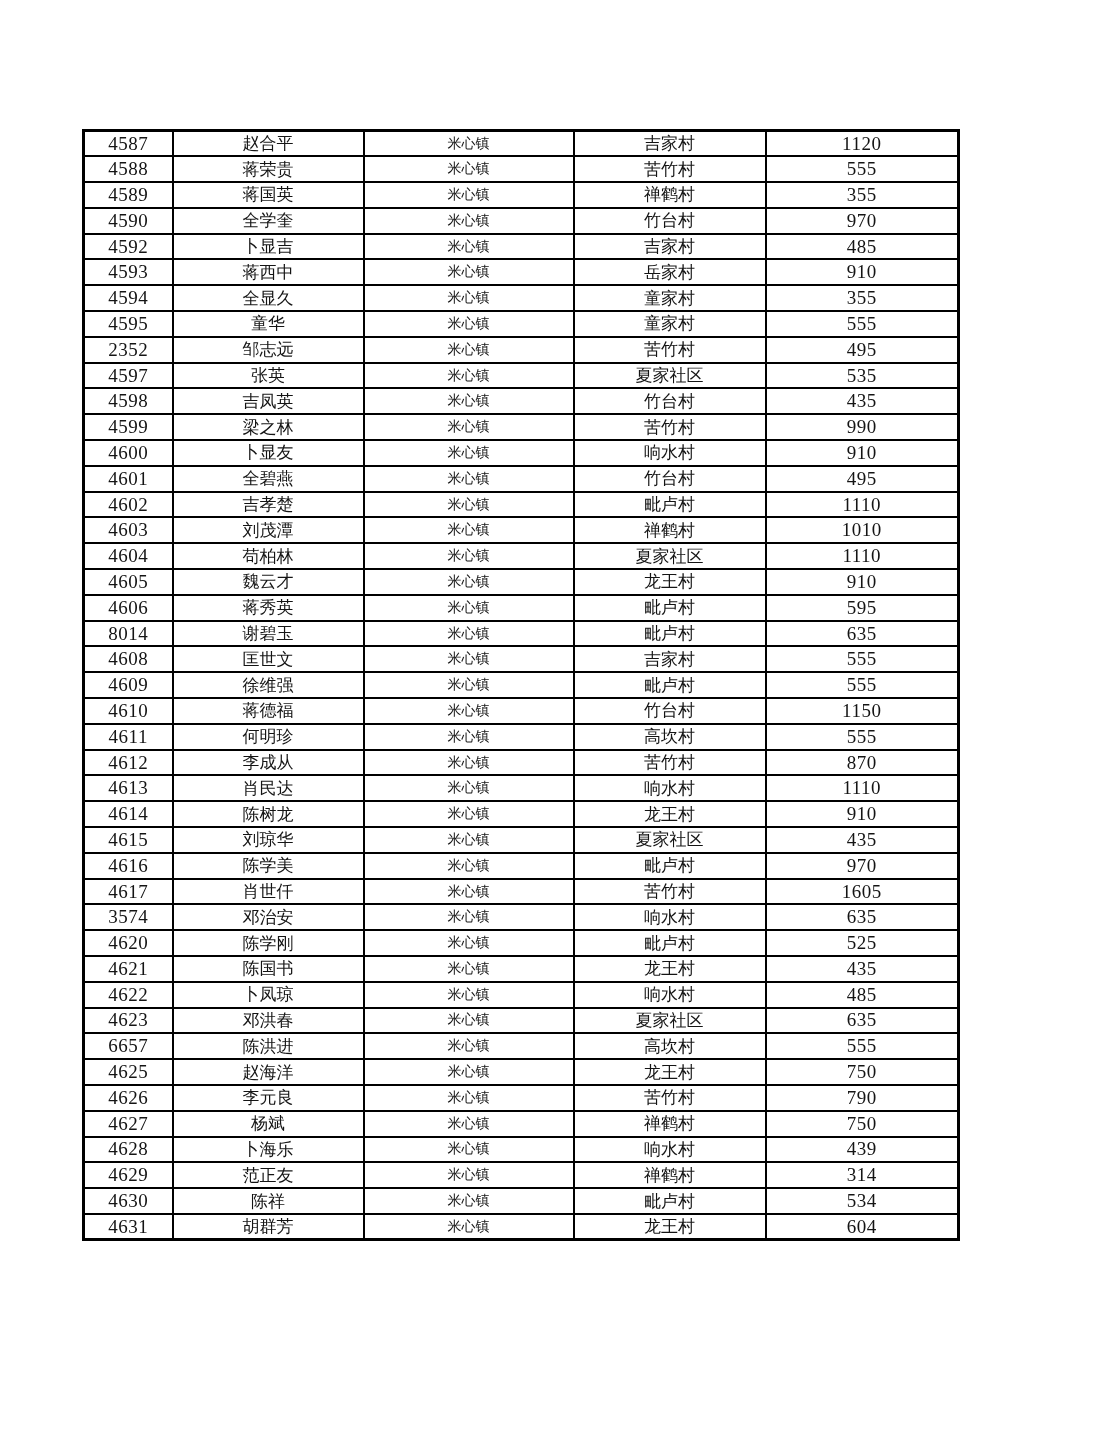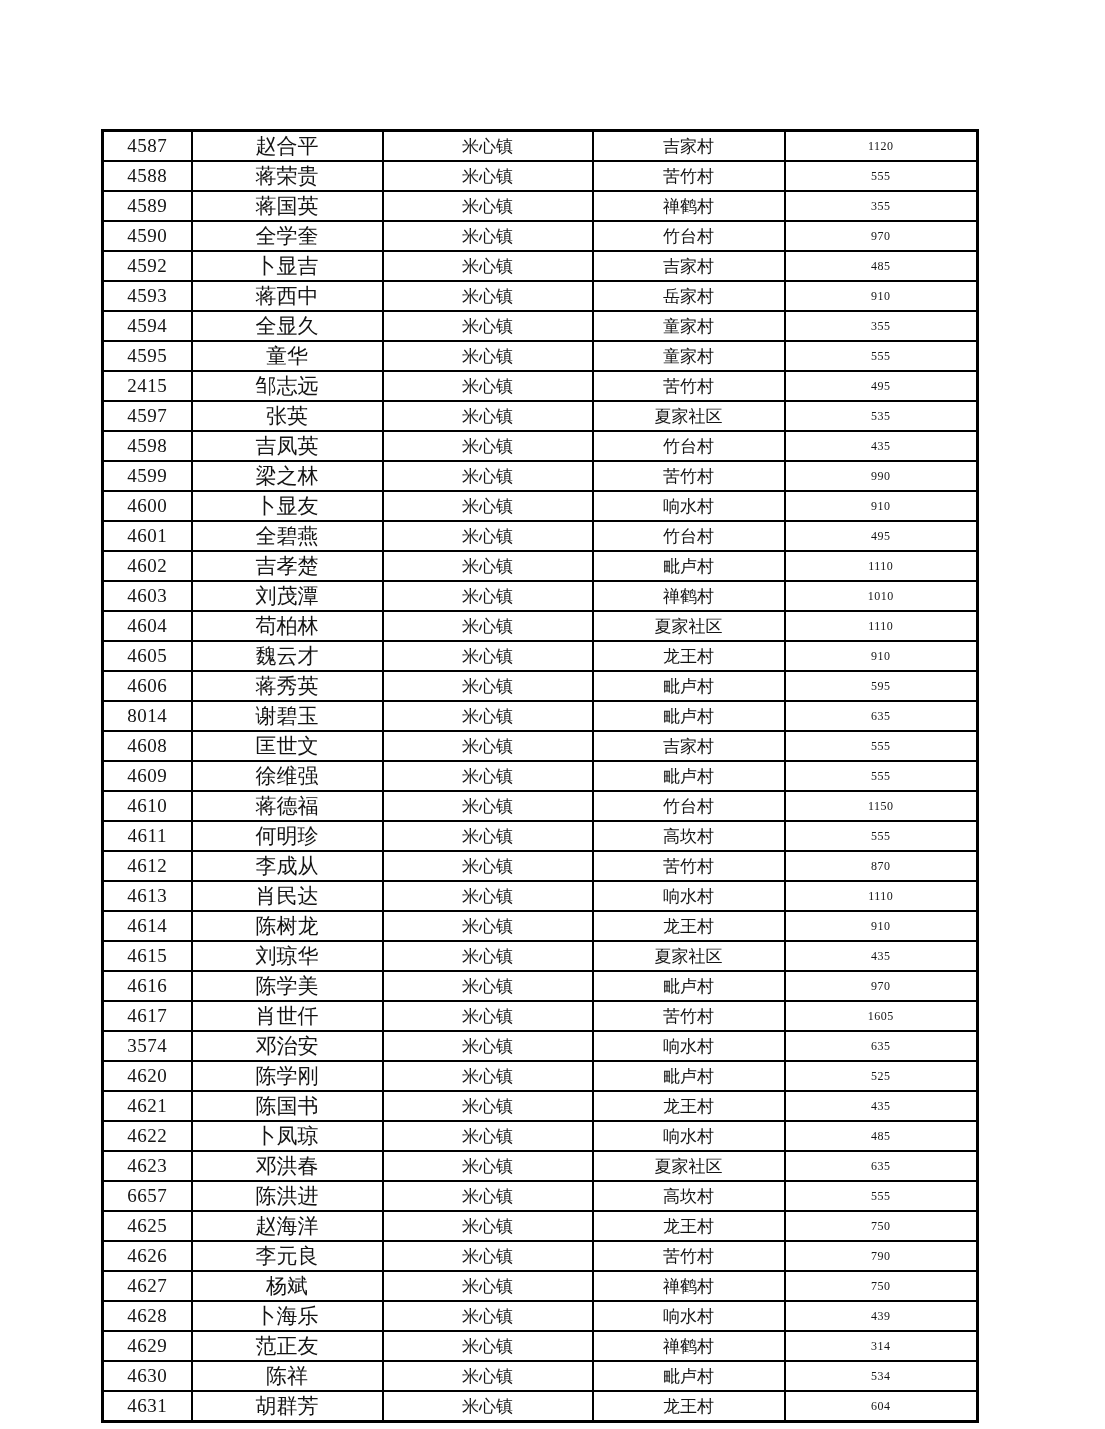--- a/index.html
+++ b/index.html
@@ -11,43 +11,43 @@
     position: relative;
     width: 1105px;
     height: 1429px;
     background: #ffffff;
     overflow: hidden;
     font-family: "Liberation Serif", "DejaVu Serif", serif;
     color: #141414;
   }
   table.roster {
     position: absolute;
-    left: 101px;
+    left: 82px;
     top: 129px;
     width: 875px;
     border-collapse: collapse;
     table-layout: fixed;
     border: 3px solid #000000;
   }
   table.roster td {
     border: 2px solid #000000;
     text-align: center;
     vertical-align: middle;
     padding: 0;
     overflow: hidden;
     white-space: nowrap;
   }
   table.roster tr {
     height: 25.8px;
   }
   td.col-serial  { font-size: 19px; letter-spacing: 0.5px; }
-  td.col-name    { font-size: 21px; }
-  td.col-town    { font-size: 17px; }
+  td.col-name    { font-size: 17px; }
+  td.col-town    { font-size: 14px; }
   td.col-village { font-size: 17px; }
-  td.col-amount  { font-size: 12px; letter-spacing: 0.5px; }
+  td.col-amount  { font-size: 19px; letter-spacing: 0.5px; }
 </style>
 </head>
 <body>
 
 <div class="page">
   <table class="roster">
     <colgroup>
       <col style="width:89px">
       <col style="width:191px">
       <col style="width:210px">
@@ -105,21 +105,21 @@
     <td class="col-amount">355</td>
   </tr>
         <tr>
     <td class="col-serial">4595</td>
     <td class="col-name">童华</td>
     <td class="col-town">米心镇</td>
     <td class="col-village">童家村</td>
     <td class="col-amount">555</td>
   </tr>
         <tr>
-    <td class="col-serial">2415</td>
+    <td class="col-serial">2352</td>
     <td class="col-name">邹志远</td>
     <td class="col-town">米心镇</td>
     <td class="col-village">苦竹村</td>
     <td class="col-amount">495</td>
   </tr>
         <tr>
     <td class="col-serial">4597</td>
     <td class="col-name">张英</td>
     <td class="col-town">米心镇</td>
     <td class="col-village">夏家社区</td>

